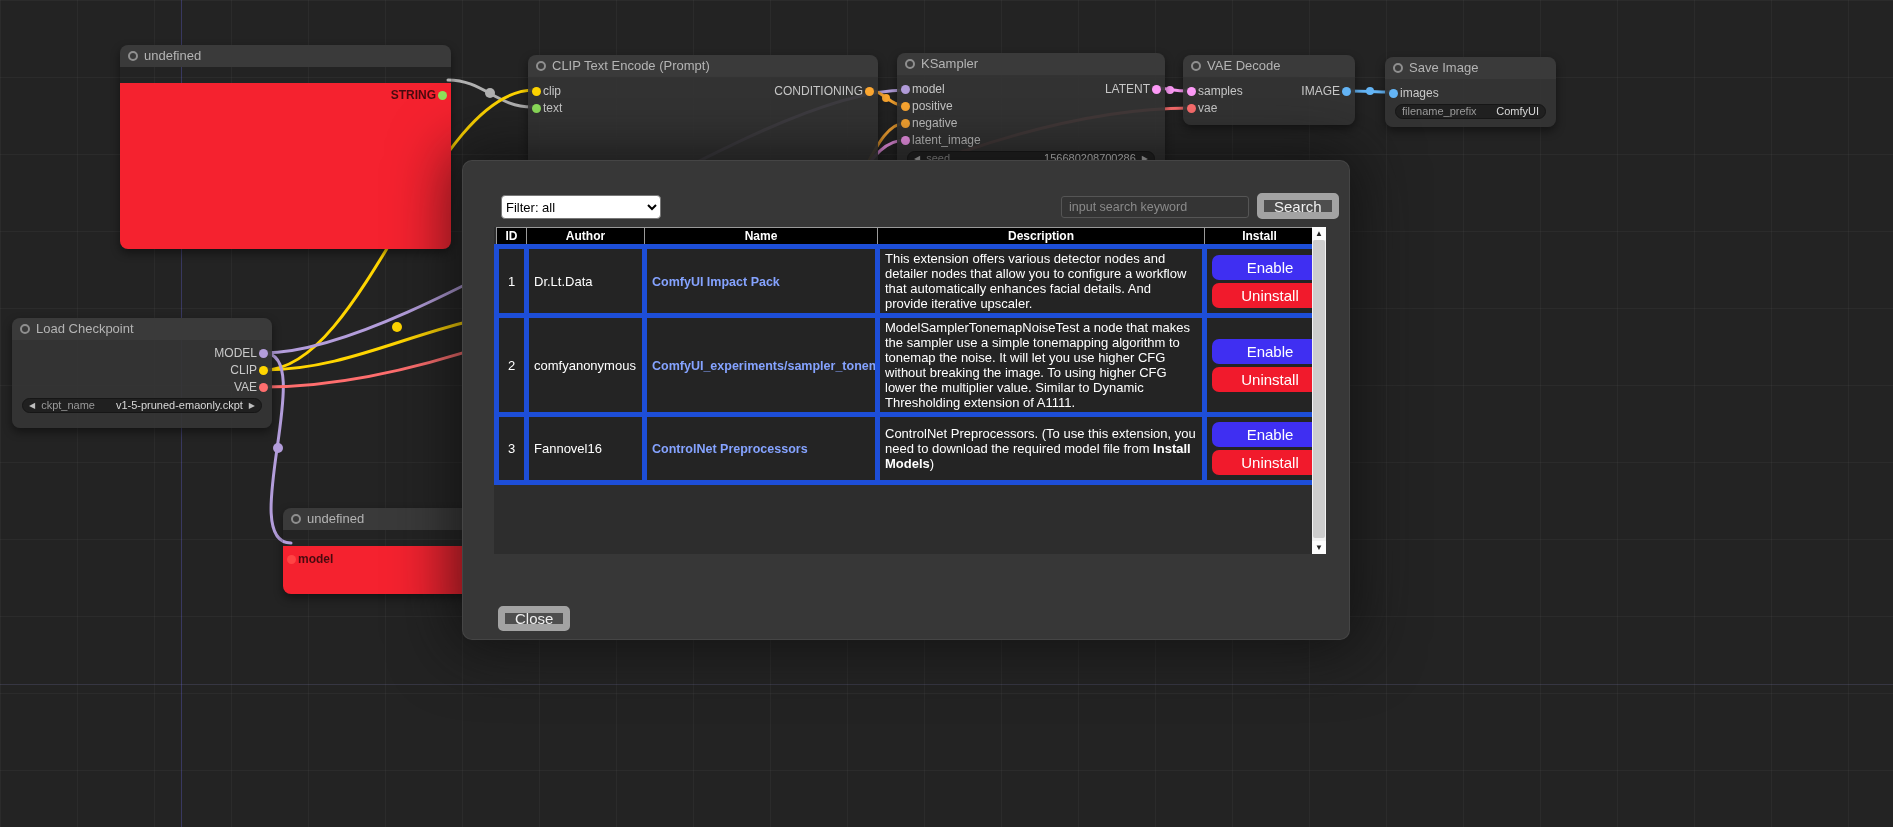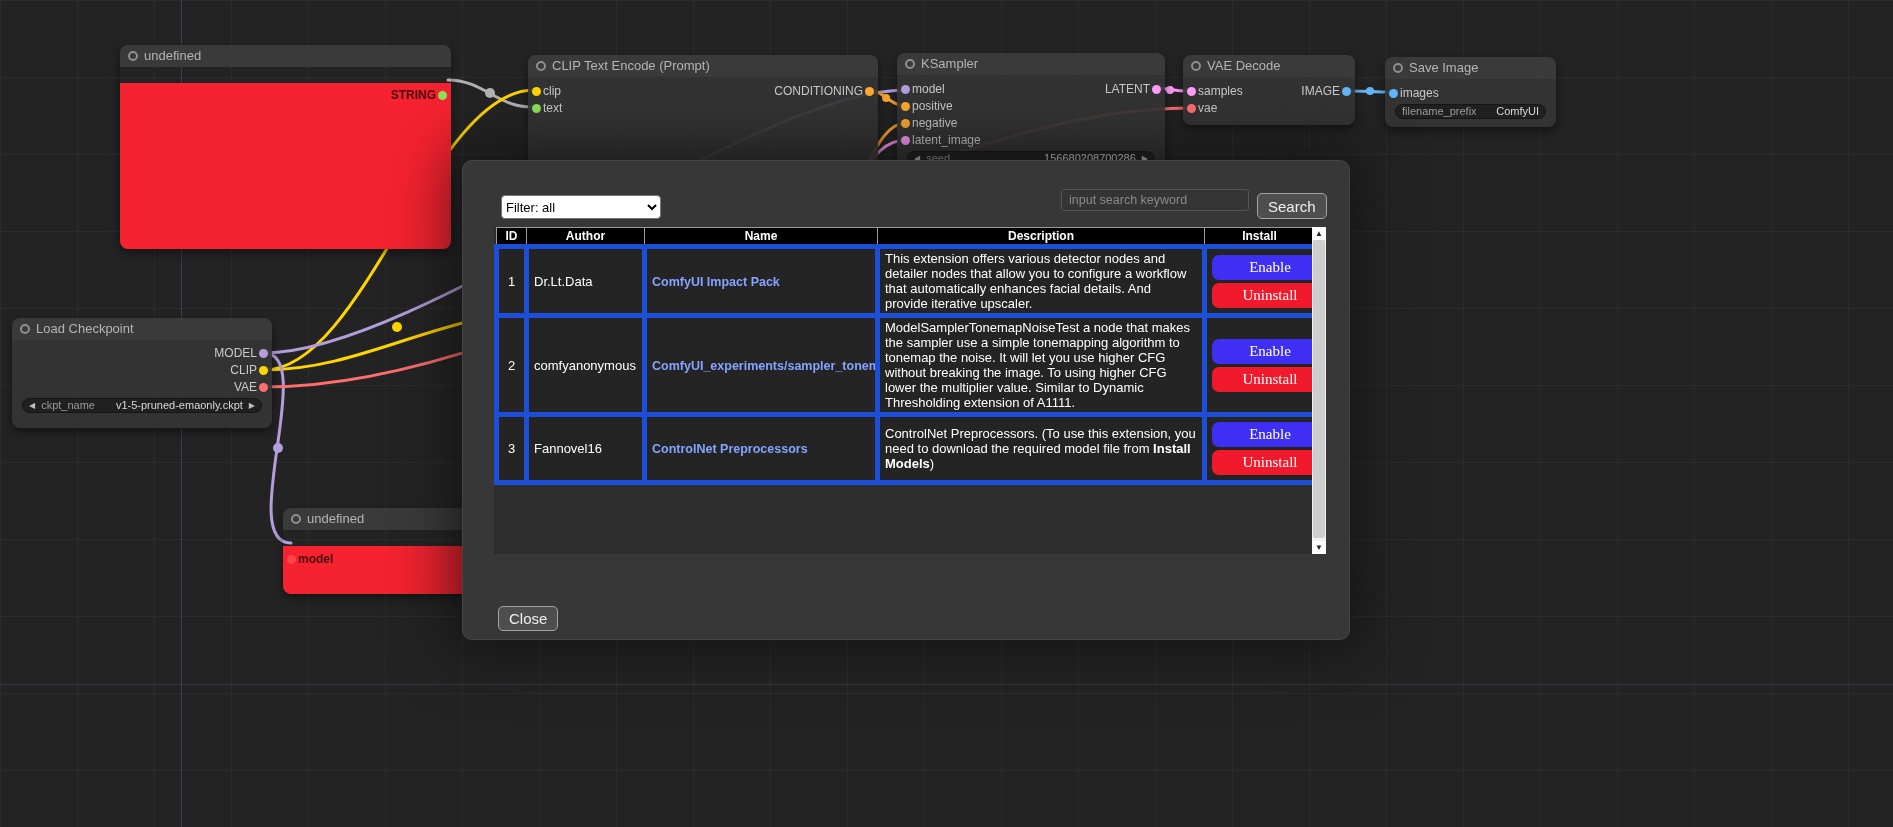--- a/index.html
+++ b/index.html
@@ -47,37 +47,37 @@
   .widget { height:15px; margin:2px 10px 0 10px; background:#202020; border:1px solid #161616; border-radius:8px; color:#aaa; font-size:11px; display:flex; align-items:flex-start; padding:0 6px; line-height:13px; }
   .widget .warrow { color:#bdbdbd; font-size:8px; }
   .widget .wlabel { color:#9a9a9a; margin:0 6px; white-space:nowrap; }
   .widget .wvalue { color:#d8d8d8; margin-left:auto; margin-right:6px; white-space:nowrap; }
 
   
   .modal { position:absolute; left:462px; top:160px; width:888px; height:480px; z-index:10;
     background:#373737; border:1px solid rgba(255,255,255,0.07); border-radius:10px;
     box-shadow:0 0 60px 12px rgba(0,0,0,0.6), 0 0 90px 10px rgba(255,255,255,0.05); }
   .filter-select { position:absolute; left:38px; top:34px; width:160px; height:24px; background:#fff; color:#000; font-size:13px; border:1px solid #777; border-radius:4px; font-family:inherit; }
-  .search-input { position:absolute; left:598px; top:28px; width:188px; height:22px; background:#343434; border:1px solid #555; border-radius:3px; color:#ddd; font-size:12.5px; padding:0 7px; font-family:inherit; }
+  .search-input { position:absolute; left:598px; top:35px; width:188px; height:22px; background:#343434; border:1px solid #555; border-radius:3px; color:#ddd; font-size:12.5px; padding:0 7px; font-family:inherit; }
   .search-input::placeholder { color:#8a8a8a; }
-  .btn { display:inline-flex; align-items:center; justify-content:center; background:#4e4e4e; border:1px solid #a3a3a3; border-radius:5px; color:#f0f0f0; font-size:15px; padding:0 10px; height:26px; font-family:inherit; cursor:pointer; }
+  .btn { display:inline-flex; align-items:center; justify-content:center; background:#4e4e4e; border:7px solid #a3a3a3; border-radius:5px; color:#f0f0f0; font-size:15px; padding:0 10px; height:26px; font-family:inherit; cursor:pointer; }
   .search-btn { position:absolute; left:794px; top:32px; }
   .close-btn { position:absolute; left:35px; top:445px; height:25px; }
 
   .table-area { position:absolute; left:31px; top:66px; width:832px; height:327px; display:flex; }
   .table-col { width:818px; height:327px; background:#2d2d2d; overflow:hidden; }
   table.ext { border-collapse:collapse; width:818px; table-layout:fixed; }
   table.ext th { background:#000; color:#fff; font-size:12px; font-weight:bold; border:1px solid #9a9a9a; padding:1px 2px; height:17px; text-align:center; }
   table.ext td { background:#242424; color:#fff; border:5px solid #1d4ed8; padding:2px 5px; font-size:13px; vertical-align:middle; }
   td.c-id { text-align:center; }
   td.c-name { white-space:nowrap; overflow:hidden; padding-right:1px;margin-left:24px; }
   td.c-name a { color:var(--c-link_text); font-weight:bold; font-size:12.5px; text-decoration:none; cursor:pointer; }
   td.c-desc { font-size:13px; line-height:15px; vertical-align:top; }
   td.c-install { text-align:center; }
-  .enable-btn, .uninstall-btn { display:block; width:116px; height:25px; margin:3px auto; border:none; border-radius:7px; color:#fff; font-size:15px; font-family:Liberation Serif, serif; cursor:pointer; }
+  .enable-btn, .uninstall-btn { display:block; width:116px; height:25px; margin:3px auto; border:none; border-radius:7px; color:#fff; font-size:15px; font-family:Liberation Sans, sans-serif; cursor:pointer; }
   .enable-btn { background:var(--c-enable_button); }
   .uninstall-btn { background:var(--c-uninstall_button); }
 
   .scrollbar { position:relative; width:14px; height:327px; background:#f2f2f2; }
   .sb-arrow { position:absolute; left:0; width:14px; height:13px; font-size:8px; line-height:13px; text-align:center; color:#222; background:#fdfdfd; cursor:pointer; }
   .sb-arrow.up { top:0; } .sb-arrow.down { bottom:0; }
   .sb-thumb { position:absolute; left:1px; top:13px; width:12px; height:298px; background:#cdcdcd; border-radius:2px; cursor:pointer; }
 </style>
 </head>
 <body>

